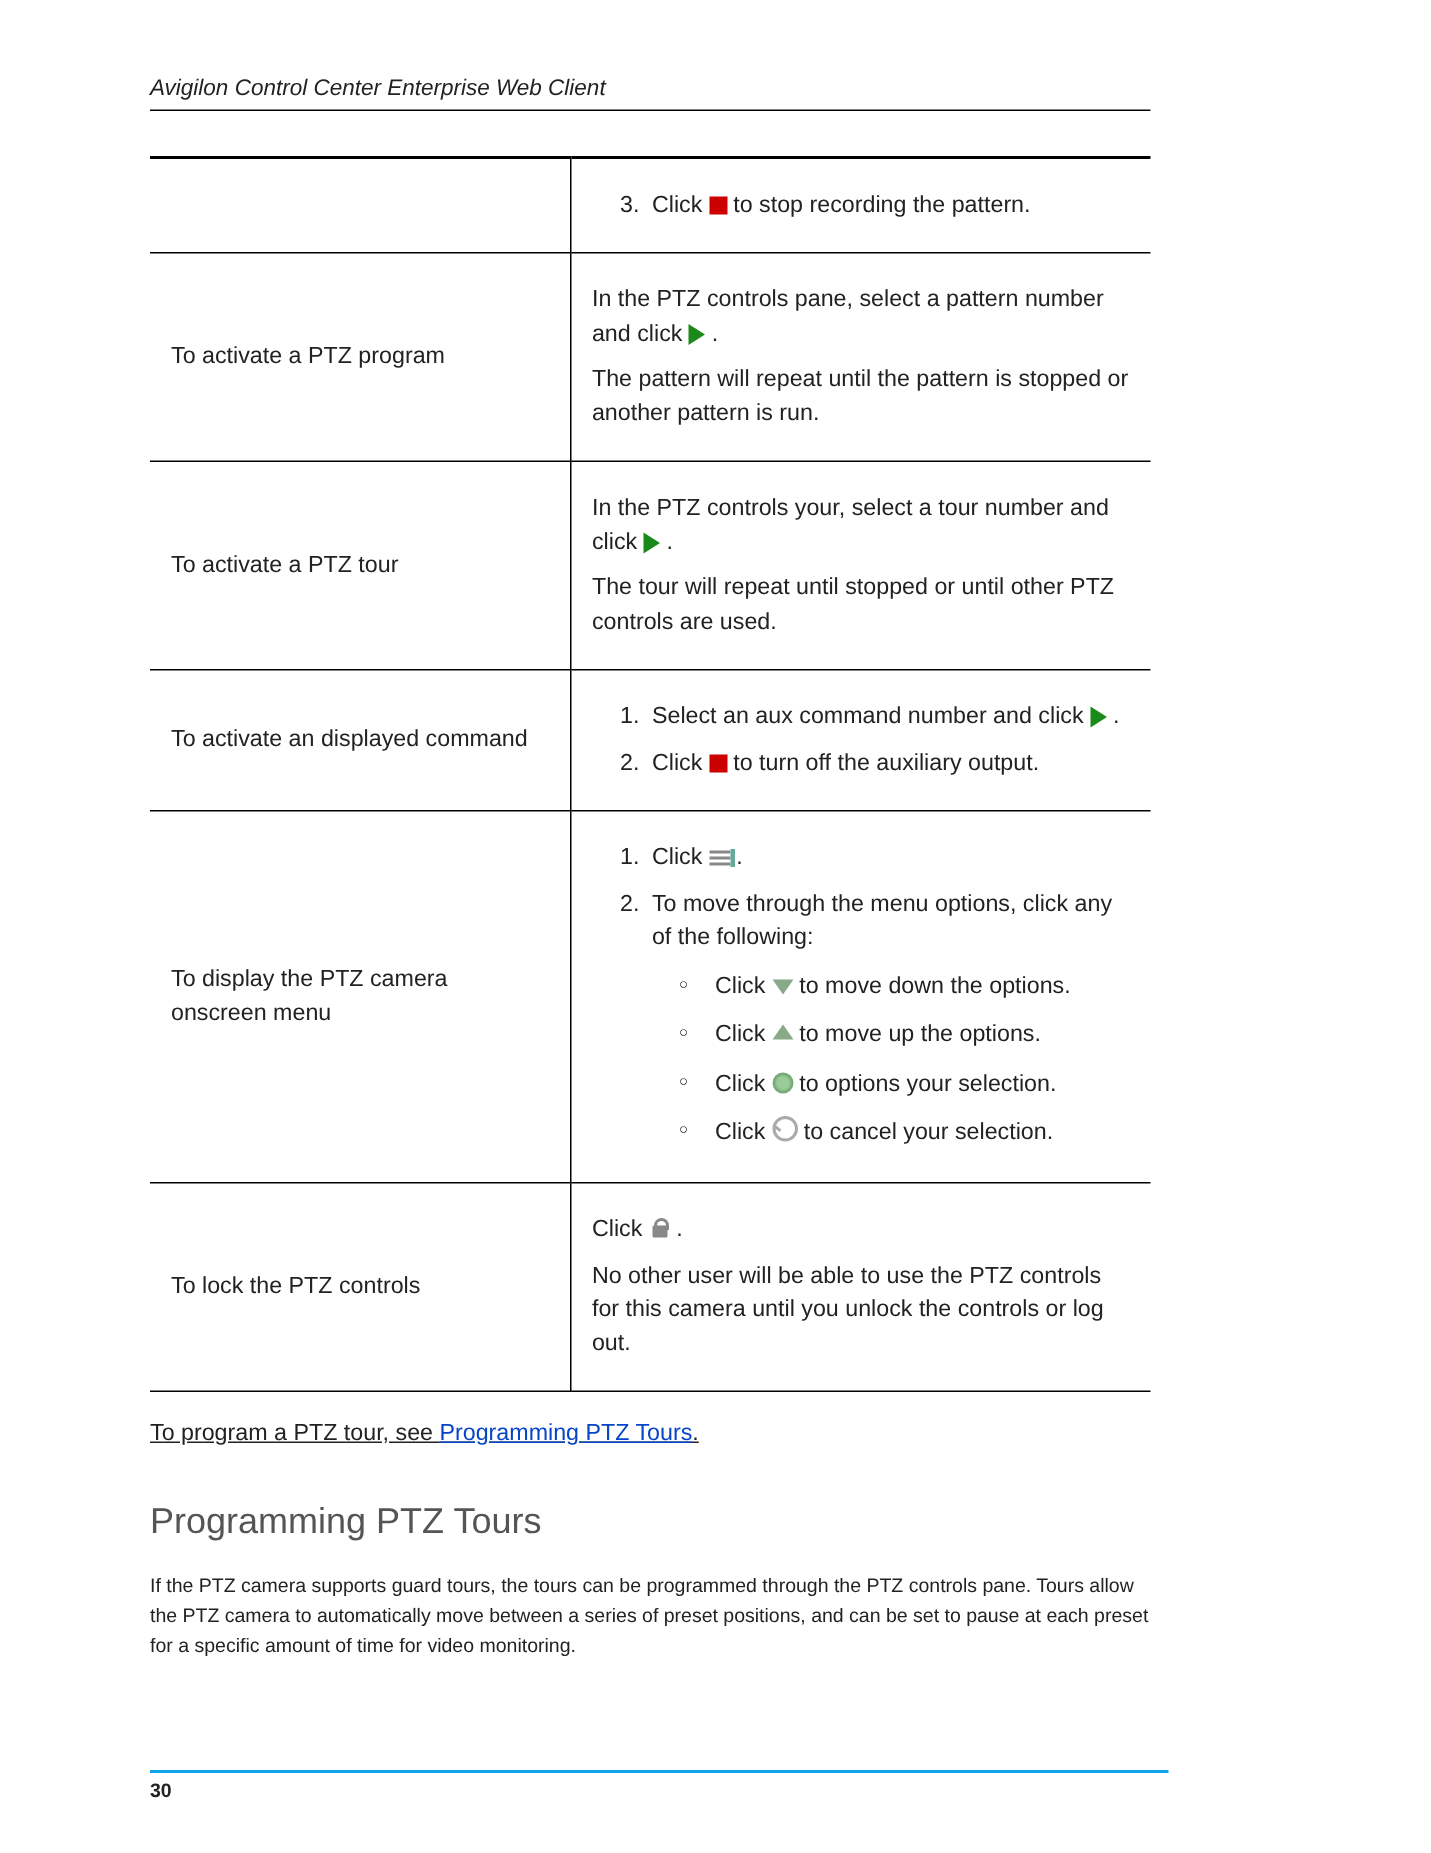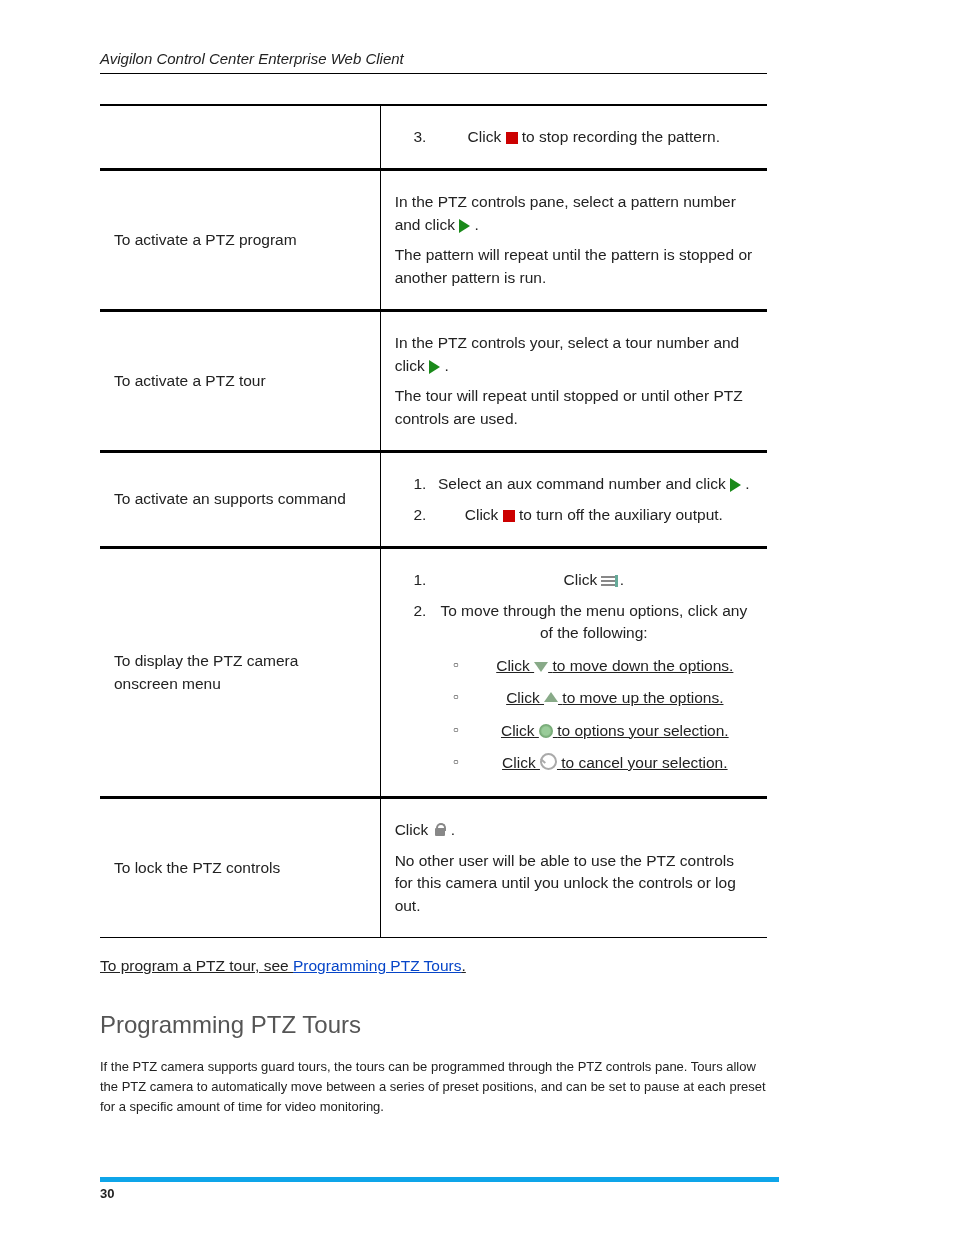--- a/index.html
+++ b/index.html
@@ -23,44 +23,42 @@
     padding-bottom: 6px;
     margin-bottom: 30px;
   }
   table.ptz {
     width: 100%;
     border-collapse: collapse;
     font-size: 15.5px;
     line-height: 1.45;
   }
   table.ptz td {
-    border-top: 3px solid #000000;
+    border-top: 1px solid #000000;
     border-bottom: 1px solid #000;
     vertical-align: middle;
     padding: 12px 14px;
   }
   table.ptz td.leftcol {
     width: 42%;
     border-left: none;
     border-right: 1px solid #000;
   }
   table.ptz tr:first-child td { border-top: 2px solid #000; }
   table.ptz tr:last-child td { border-bottom: 1.5px solid #000; }
   ol.num {
     list-style: decimal;
     padding-left: 36px;
     margin: 6px 0;
-    text-align: center;
   }
   ol.num > li { padding-left: 4px; margin: 8px 0; }
   ul.circ {
     list-style: none;
     padding-left: 42px;
     margin: 10px 0 0 0;
-    text-decoration: underline;
   }
   ul.circ > li {
     margin: 10px 0;
     position: relative;
   }
   ul.circ > li::before {
     content: "○";
     position: absolute;
     left: -24px;
     font-size: 10px;
@@ -87,21 +85,21 @@
     font-size: 15.5px;
     padding-left: 46px;
     margin-top: 16px;
   }
   ol.steps > li { margin: 10px 0; padding-left: 6px; line-height: 1.5; }
   .footer {
     position: absolute;
     bottom: 34px;
     left: 100px;
     right: 100px;
-    border-top: 5px solid #0ea5e9;
+    border-top: 2px solid #0ea5e9;
     padding-top: 4px;
     font-size: 13px;
     font-weight: bold;
   }
   
   .ic { display: inline-block; vertical-align: -2px; }
   .ic-stop { width: 12px; height: 12px; background: #c00; }
   .ic-play {
     width: 0; height: 0;
     border-top: 7px solid transparent;
@@ -219,21 +217,21 @@
         <p class="cellp">
           <span>In the PTZ controls your, select a tour number and click </span>
           <span class="ic ic-play"></span>
           <span>.</span>
         </p>
         <p class="cellp">The tour will repeat until stopped or until other PTZ controls are used.</p>
       </td>
     </tr>
 
     <tr>
-      <td class="leftcol">To activate an supports command</td>
+      <td class="leftcol">To activate an displayed command</td>
       <td>
         <ol class="num">
           <li>
             <span>Select an aux command number and click </span>
             <span class="ic ic-play"></span>
             <span>.</span>
           </li>
           <li>
             <span>Click </span>
             <span class="ic ic-stop"></span>

